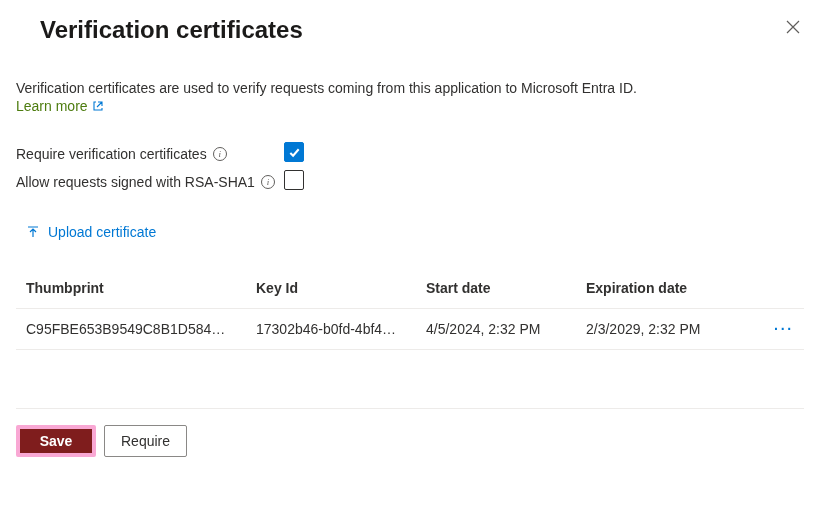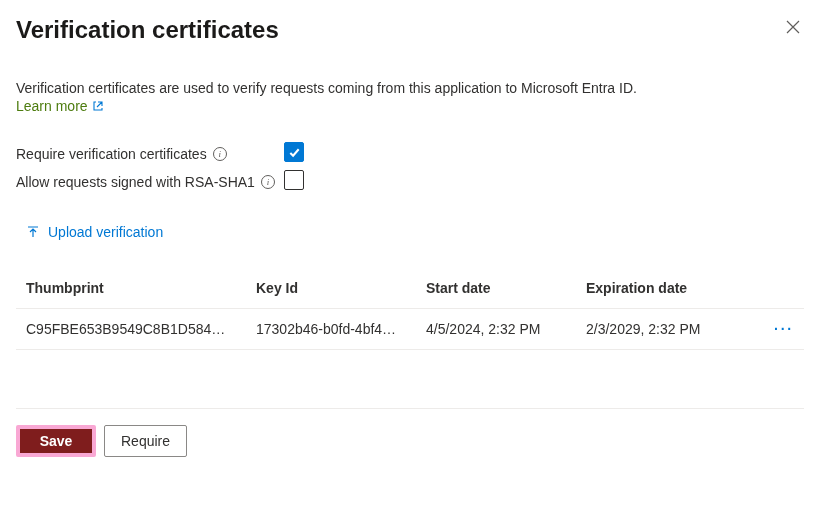--- a/index.html
+++ b/index.html
@@ -15,20 +15,21 @@
     .header-row {
       display: flex;
       justify-content: space-between;
       align-items: flex-start;
       margin-bottom: 36px;
     }
     .title {
       font-size: 24px;
       font-weight: 600;
       color: #1b1a19;
+      margin-left: 24px;
     }
     .close-btn {
       background: none;
       border: none;
       cursor: pointer;
       padding: 4px;
       color: #605e5c;
       font-size: 14px;
     }
     .close-btn svg { width: 14px; height: 14px; }
@@ -207,21 +208,21 @@
       <span class="info-icon">i</span>
     </span>
     <span class="checkbox" role="checkbox" aria-checked="false"></span>
   </div>
 </div>
 
 <div class="upload-link">
   <svg viewBox="0 0 14 14">
       <path d="M2 2 H12 M7 12 V4 M4 7 L7 4 L10 7" stroke="#0078d4" stroke-width="1.2" fill="none"></path>
     </svg>
-  <span>Upload verification</span>
+  <span>Upload certificate</span>
 </div>
 
 <div class="table">
   <div class="table-head">
     <div class="cell">Thumbprint</div>
     <div class="cell">Key Id</div>
     <div class="cell">Start date</div>
     <div class="cell">Expiration date</div>
     <div></div>
   </div>

